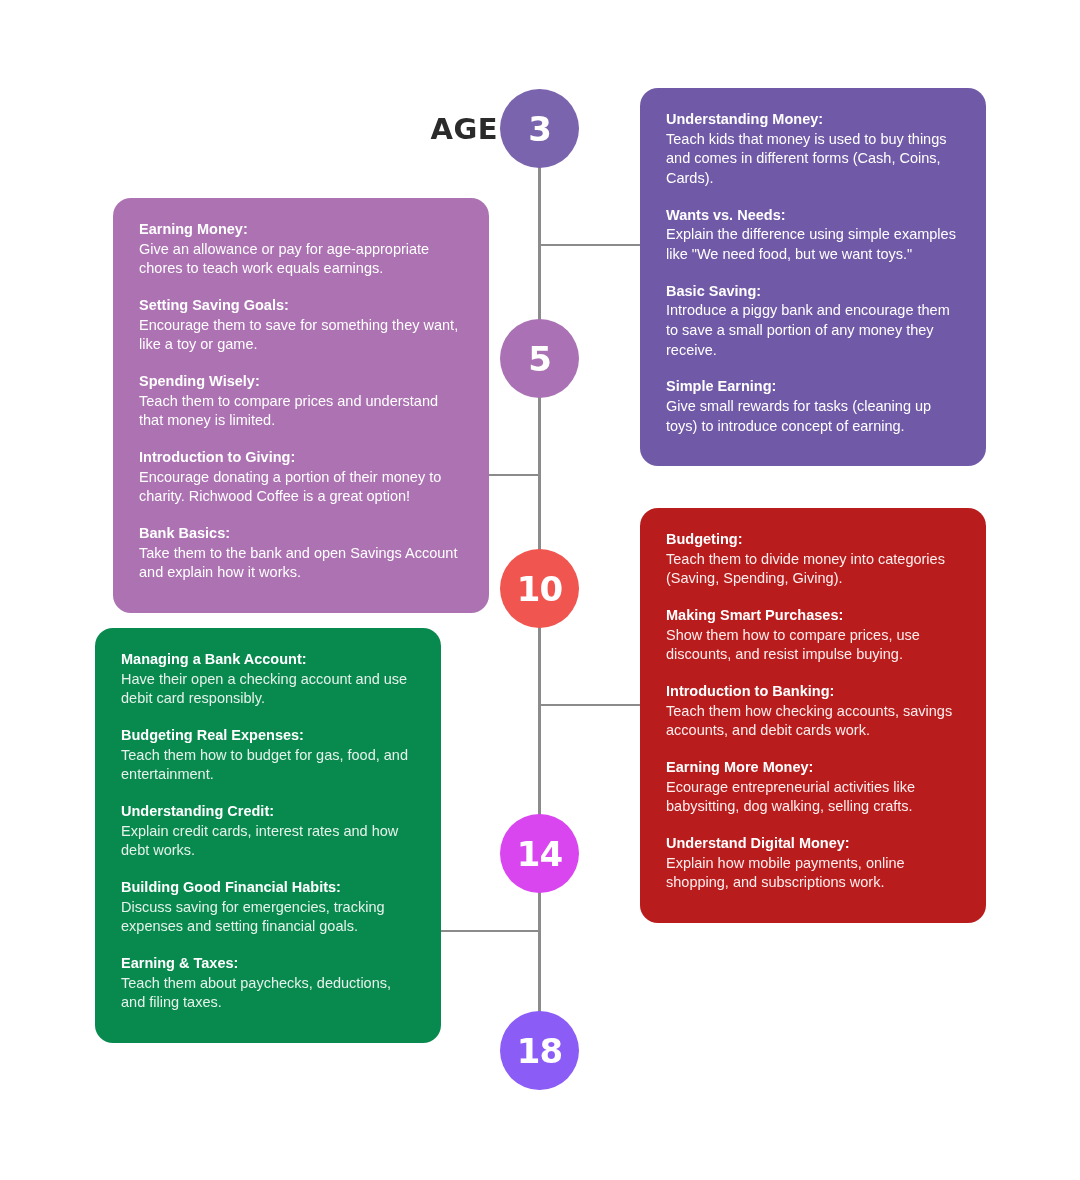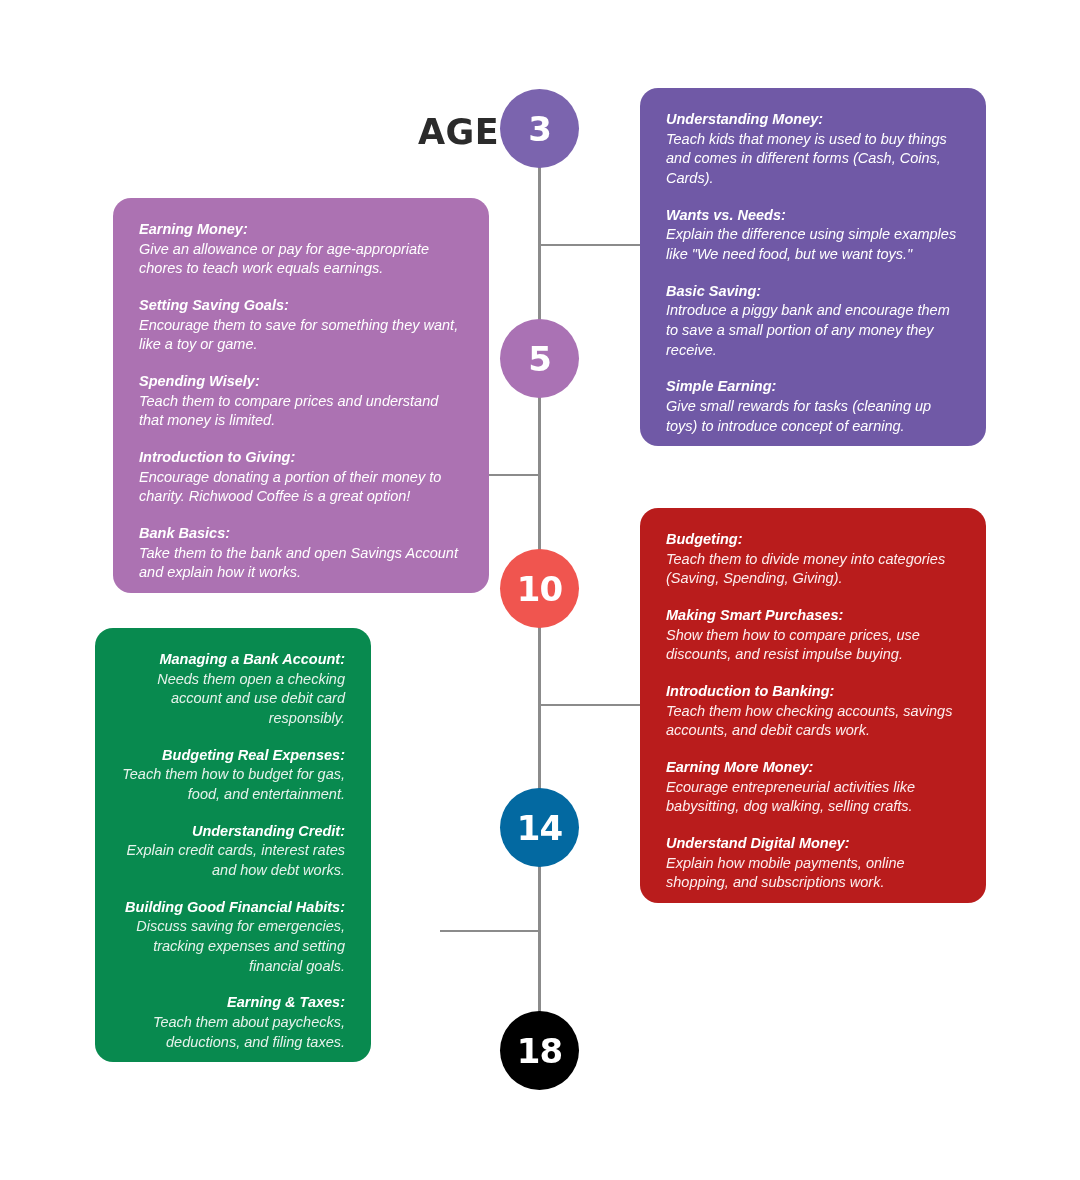--- a/index.html
+++ b/index.html
@@ -37,21 +37,21 @@
     z-index: 1;
   }
 
   
   .age-label {
     position: absolute;
     left: 418px;
     top: 112px;
     width: 80px;
     text-align: right;
-    font-size: 35px;
+    font-size: 29px;
     font-weight: 800;
     letter-spacing: 0.5px;
     color: #2b2b2b;
     font-family: "DejaVu Sans", sans-serif;
     z-index: 4;
   }
 
   
   .age-node {
     position: absolute;
@@ -70,36 +70,35 @@
     font-size: 34px;
     font-weight: 800;
     font-family: "DejaVu Sans", sans-serif;
     letter-spacing: -1px;
     line-height: 1;
   }
 
   .node-3  { top: 89px;   background: #7b64ae; }
   .node-5  { top: 319px;  background: #aa72b4; }
   .node-10 { top: 549px;  background: #f0554f; text-align: center; }
-  .node-14 { top: 788px;  background: #0369a1; }
-  .node-18 { top: 1011px; background: #000000; }
+  .node-14 { top: 814px;  background: #d946ef; }
+  .node-18 { top: 1011px; background: #8b5cf6; }
 
   
   .card {
     position: absolute;
     border-radius: 18px;
-    padding: 22px 26px 10px 26px;
+    padding: 22px 26px 30px 26px;
     z-index: 2;
-    font-style: italic;
   }
 
   .card-purple  { left: 640px; top: 88px;  width: 346px; background: #7059a6; }
   .card-orchid  { left: 113px;  top: 198px; width: 376px; background: #ac72b2; }
   .card-red     { left: 640px; top: 508px; width: 346px; background: #b91c1c; }
-  .card-green   { left: 95px;  top: 628px; width: 276px; background: #088a4f; text-align: right; }
+  .card-green   { left: 95px;  top: 628px; width: 346px; background: #088a4f; }
 
   .entry { margin-bottom: 17px; }
   .entry:last-child { margin-bottom: 0; }
 
   .entry .title {
     font-size: 14.5px;
     font-weight: 700;
     color: #ffffff;
     line-height: 1.35;
     font-family: "Liberation Sans", sans-serif;
@@ -204,21 +203,21 @@
         <div class="body">Ecourage entrepreneurial activities like babysitting, dog walking, selling crafts.</div>
       </div>
       <div class="entry">
         <div class="title">Understand Digital Money:</div>
         <div class="body">Explain how mobile payments, online shopping, and subscriptions work.</div>
       </div>
     </div>
   <div class="card card-green">
       <div class="entry">
         <div class="title">Managing a Bank Account:</div>
-        <div class="body">Needs them open a checking account and use debit card responsibly.</div>
+        <div class="body">Have their open a checking account and use debit card responsibly.</div>
       </div>
       <div class="entry">
         <div class="title">Budgeting Real Expenses:</div>
         <div class="body">Teach them how to budget for gas, food, and entertainment.</div>
       </div>
       <div class="entry">
         <div class="title">Understanding Credit:</div>
         <div class="body">Explain credit cards, interest rates and how debt works.</div>
       </div>
       <div class="entry">

